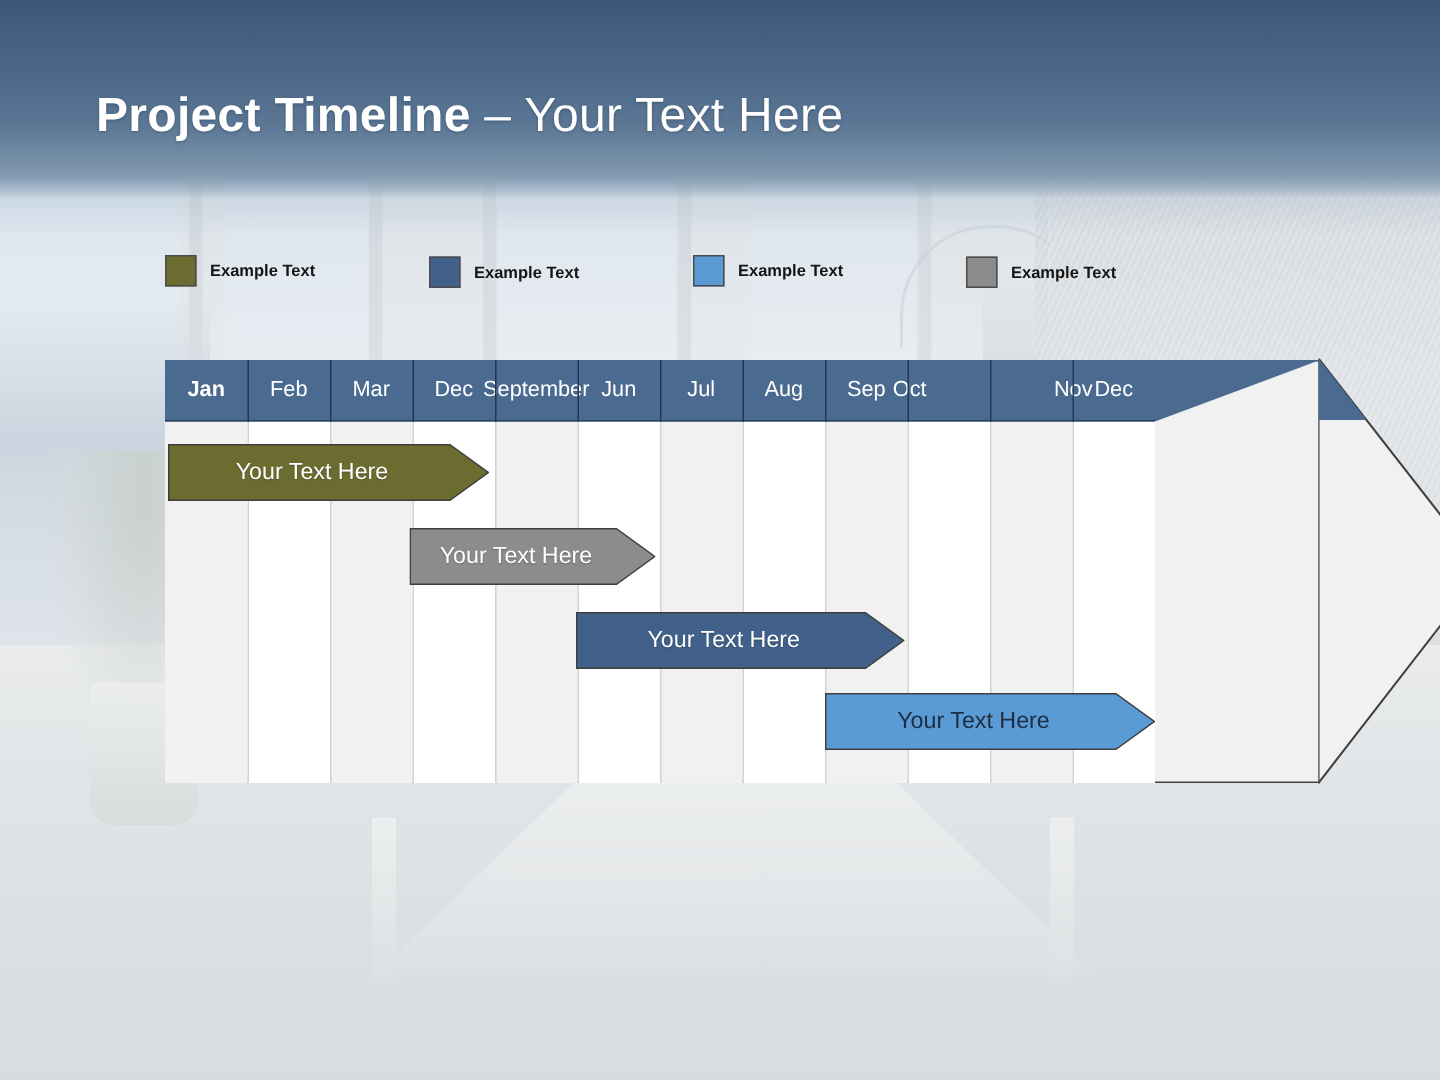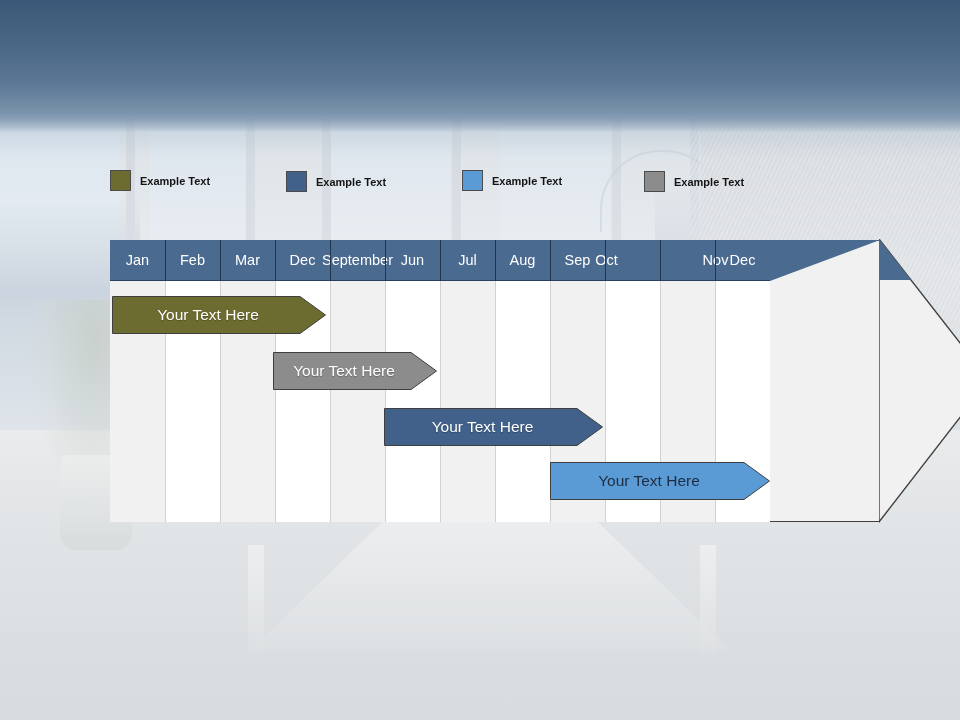--- a/index.html
+++ b/index.html
@@ -121,20 +121,23 @@
     <div class="bg-floor"></div>
     <div class="bg-table"></div>
     <div class="bg-tleg tl1"></div>
     <div class="bg-tleg tl2"></div>
     <div class="bg-plant"></div>
     <div class="bg-pot"></div>
   </div>
 
   <div class="topband"></div>
   <div class="topband-fade"></div>
+  <div class="title">
+    <b>Project Timeline</b><span class="reg"> – </span><span class="reg">Your Text Here</span>
+  </div>
 
   <div class="legend" id="legend">
       <div class="lg-item" style="left: 0px; top: 0px;">
         <span class="lg-sw" style="background: rgb(109, 108, 48);"></span>
         <span class="lg-tx">Example Text</span>
       </div>
       <div class="lg-item" style="left: 176px; top: 1px;">
         <span class="lg-sw" style="background: rgb(65, 97, 138);"></span>
         <span class="lg-tx">Example Text</span>
       </div>
@@ -173,21 +176,21 @@
         <div class="col base" style="left: 440px; width: 55px;"></div>
         <div class="col-line" style="left: 440px;"></div>
         <div class="col alt" style="left: 495px; width: 55px;"></div>
         <div class="col-line" style="left: 495px;"></div>
         <div class="col base" style="left: 550px; width: 55px;"></div>
         <div class="col-line" style="left: 550px;"></div>
         <div class="col alt" style="left: 605px; width: 55px;"></div>
         <div class="col-line" style="left: 605px;"></div>
       </div>
     <div class="hdr" id="hdr">
-        <div class="hdr-cell" style="left: 0px; width: 55px;">Jan</div>
+        <div class="hdr-cell" style="left: 0px; width: 55px; font-weight: bold;">Jan</div>
         <div class="hdr-cell" style="left: 55px; width: 55px;">Feb</div>
         <div class="hdr-sep" style="left: 55px;"></div>
         <div class="hdr-cell" style="left: 110px; width: 55px;">Mar</div>
         <div class="hdr-sep" style="left: 110px;"></div>
         <div class="hdr-cell" style="left: 165px; width: 55px;">Dec</div>
         <div class="hdr-sep" style="left: 165px;"></div>
         <div class="hdr-cell" style="left: 220px; width: 55px;">September</div>
         <div class="hdr-sep" style="left: 220px;"></div>
         <div class="hdr-cell" style="left: 275px; width: 55px;">Jun</div>
         <div class="hdr-sep" style="left: 275px;"></div>

